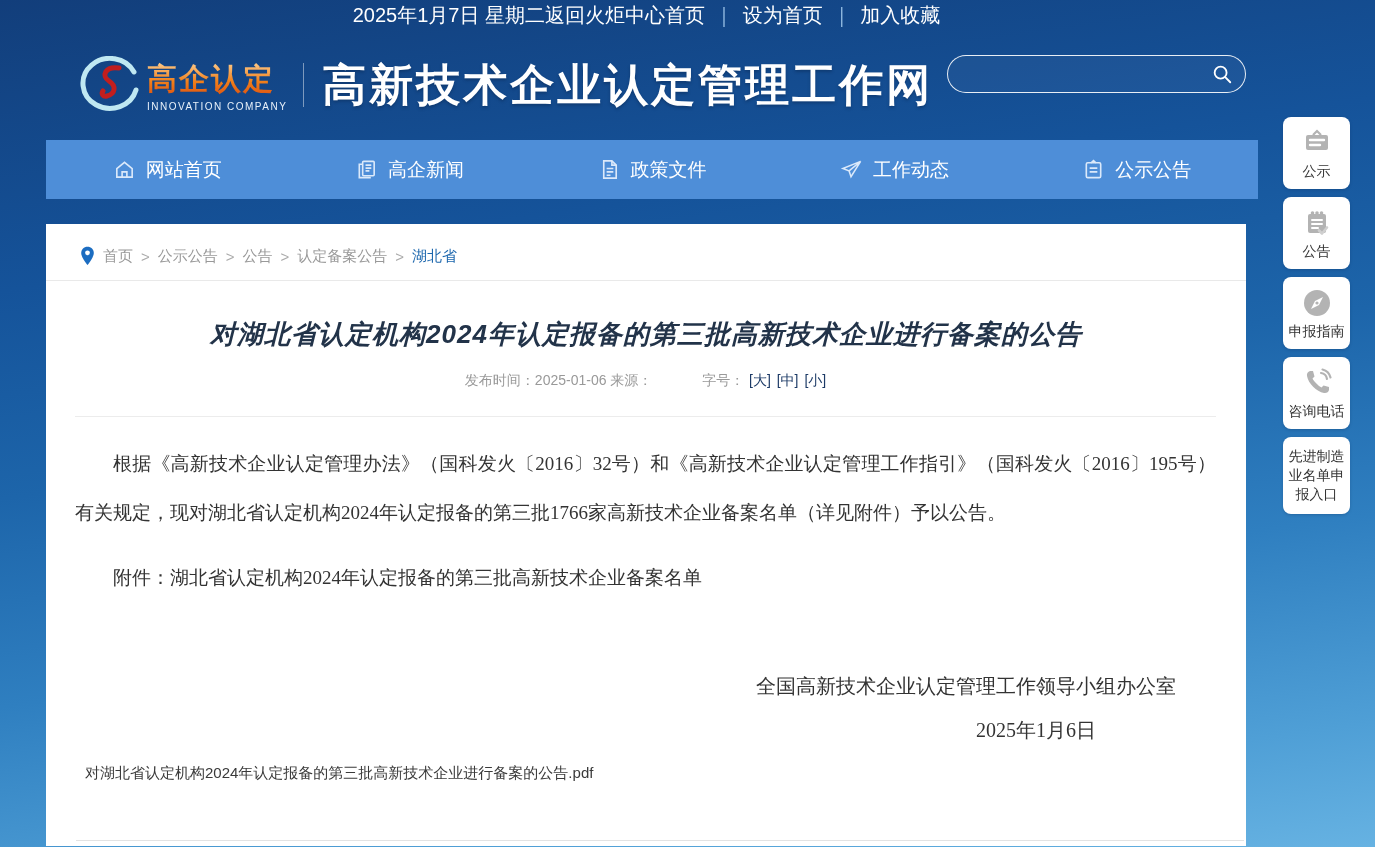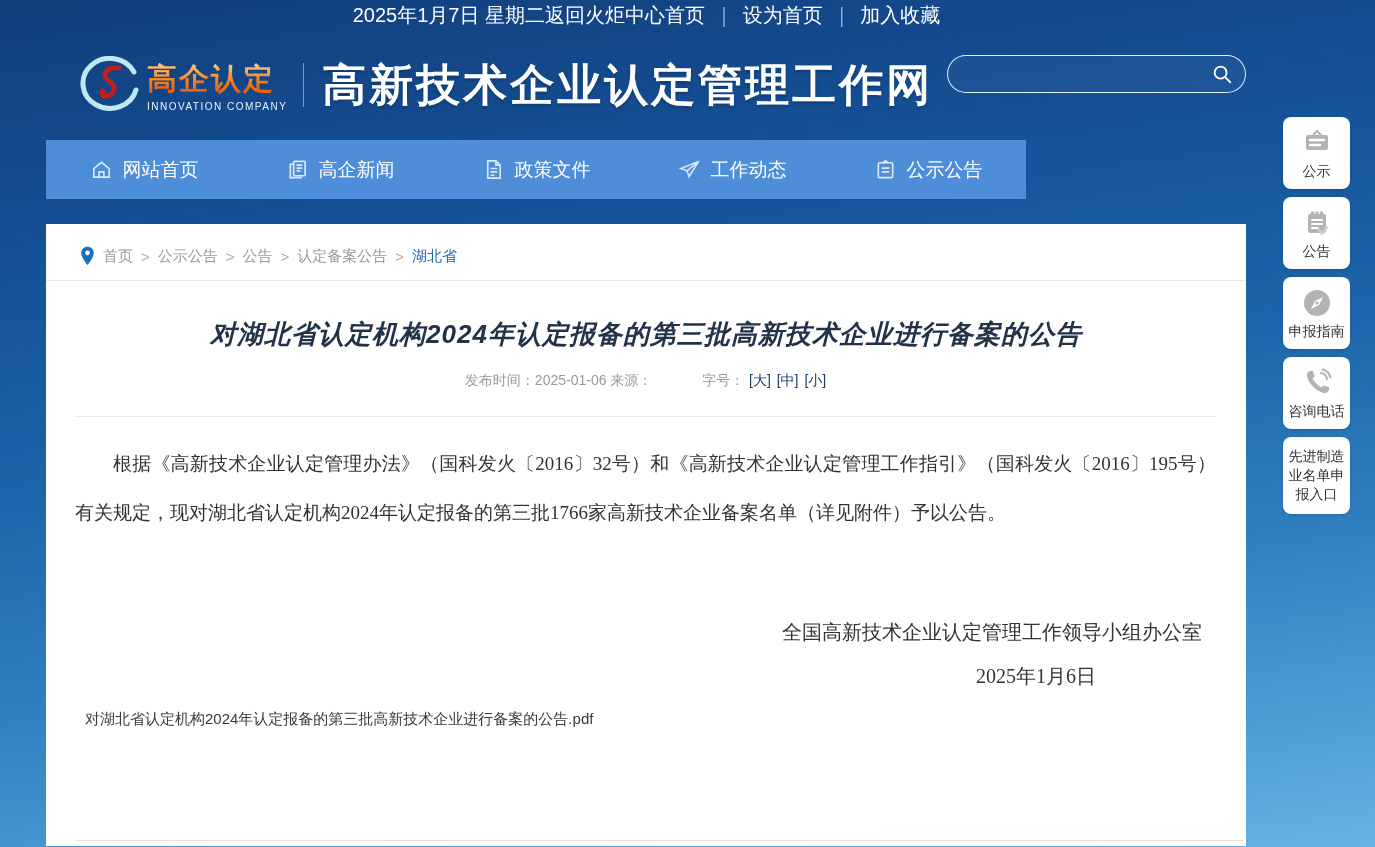--- a/index.html
+++ b/index.html
@@ -29,21 +29,21 @@
   .logo-divider { width:1px; height:44px; background:rgba(255,255,255,.45); margin:0 18px 0 16px; }
   .site-title { font-size:44px; font-weight:bold; color:#fff; letter-spacing:3px;
                 text-shadow:0 2px 3px rgba(10,40,80,.45); font-family:"Liberation Serif","DejaVu Serif",serif; }
   .searchbox { position:absolute; right:129px; top:25px; width:299px; height:38px;
                border:1px solid rgba(255,255,255,.9); border-radius:19px; display:flex;
                align-items:center; justify-content:flex-end; padding-right:12px; background:rgba(255,255,255,.04); }
   .searchbox input { flex:1; background:transparent; border:none; outline:none; color:#fff;
                      font-size:14px; padding:0 12px; }
 
   
-  .nav { margin-left:46px; width:980px; height:59px; background:#4e8ed8; display:flex; }
+  .nav { margin-left:46px; width:1212px; height:59px; background:#4e8ed8; display:flex; }
   .nav-item { flex:1; display:flex; align-items:center; justify-content:center; gap:10px;
               color:#fff; font-size:19px; cursor:pointer; }
   .nav-item svg { width:23px; height:23px; stroke:#dbe9fa; }
 
   
   .content { margin:25px 0 0 46px; width:1200px; height:622px; background:#fff; position:relative; }
   .breadcrumb { display:flex; align-items:center; gap:8px; padding:22px 30px 14px 34px;
                 font-size:15px; color:#999; border-bottom:1px solid #e9e9e9; margin:0 0 0 0; }
   .breadcrumb .crumb { color:#999; text-decoration:none; cursor:pointer; }
   .breadcrumb .crumb.active { color:#1b66ad; }
@@ -54,21 +54,21 @@
                    color:#223349; letter-spacing:1px;font-style:italic; }
   .article-meta { text-align:center; margin-top:20px; font-size:14px; color:#999; }
   .meta-gap { display:inline-block; width:42px; }
   .fontsize-opt { color:#1c3a66; cursor:pointer; margin:0 1px; }
   .meta-divider { border-bottom:1px solid #ececec; margin:26px 30px 0 29px; }
 
   .article-body { font-family:"Liberation Serif","DejaVu Serif",serif; color:#333; }
   .article-para { margin:22px 30px 0 29px; font-size:19px; line-height:49px;
                   text-indent:2em; text-align:justify; }
   .article-attachment { margin:28px 30px 0 29px; font-size:19px; text-indent:2em; }
-  .article-signature { margin-top:82px; padding-right:44px; text-align:right; font-size:20px; }
+  .article-signature { margin-top:82px; padding-right:70px; text-align:right; font-size:20px; }
   .article-signdate { margin-top:17px; padding-right:150px; text-align:right; font-size:20px; }
   .pdf-link { display:inline-block; margin:20px 0 0 39px; font-size:15px; color:#3a3a3a;
               font-family:"Liberation Sans","DejaVu Sans",sans-serif; text-decoration:none; cursor:pointer; }
   .bottom-divider { position:absolute; bottom:5px; left:30px; right:2px; border-top:1px solid #e3e3e3; }
 
   
   .side-float { position:absolute; left:1283px; top:117px; width:67px; }
   .side-card { background:#fff; border-radius:8px; margin-bottom:8px; text-align:center;
                padding:9px 2px 8px; cursor:pointer; box-shadow:0 1px 3px rgba(10,40,80,.25); }
   .side-card svg { width:34px; height:34px; display:block; margin:0 auto 2px; }
@@ -179,20 +179,21 @@
     <span>字号：</span>
     <span class="fontsize-opt">[大]</span>
     <span class="fontsize-opt">[中]</span>
     <span class="fontsize-opt">[小]</span>
   </div>
 
   <div class="meta-divider"></div>
 
   <div class="article-body">
     <p class="article-para">根据《高新技术企业认定管理办法》（国科发火〔2016〕32号）和《高新技术企业认定管理工作指引》（国科发火〔2016〕195号）有关规定，现对湖北省认定机构2024年认定报备的第三批1766家高新技术企业备案名单（详见附件）予以公告。</p>
+    <p class="article-attachment">附件：湖北省认定机构2024年认定报备的第三批高新技术企业备案名单</p>
     <div class="article-signature">全国高新技术企业认定管理工作领导小组办公室</div>
     <div class="article-signdate">2025年1月6日</div>
   </div>
 
   <a class="pdf-link">对湖北省认定机构2024年认定报备的第三批高新技术企业进行备案的公告.pdf</a>
 
   <div class="bottom-divider"></div>
 </div>
 
 <div class="side-float">

